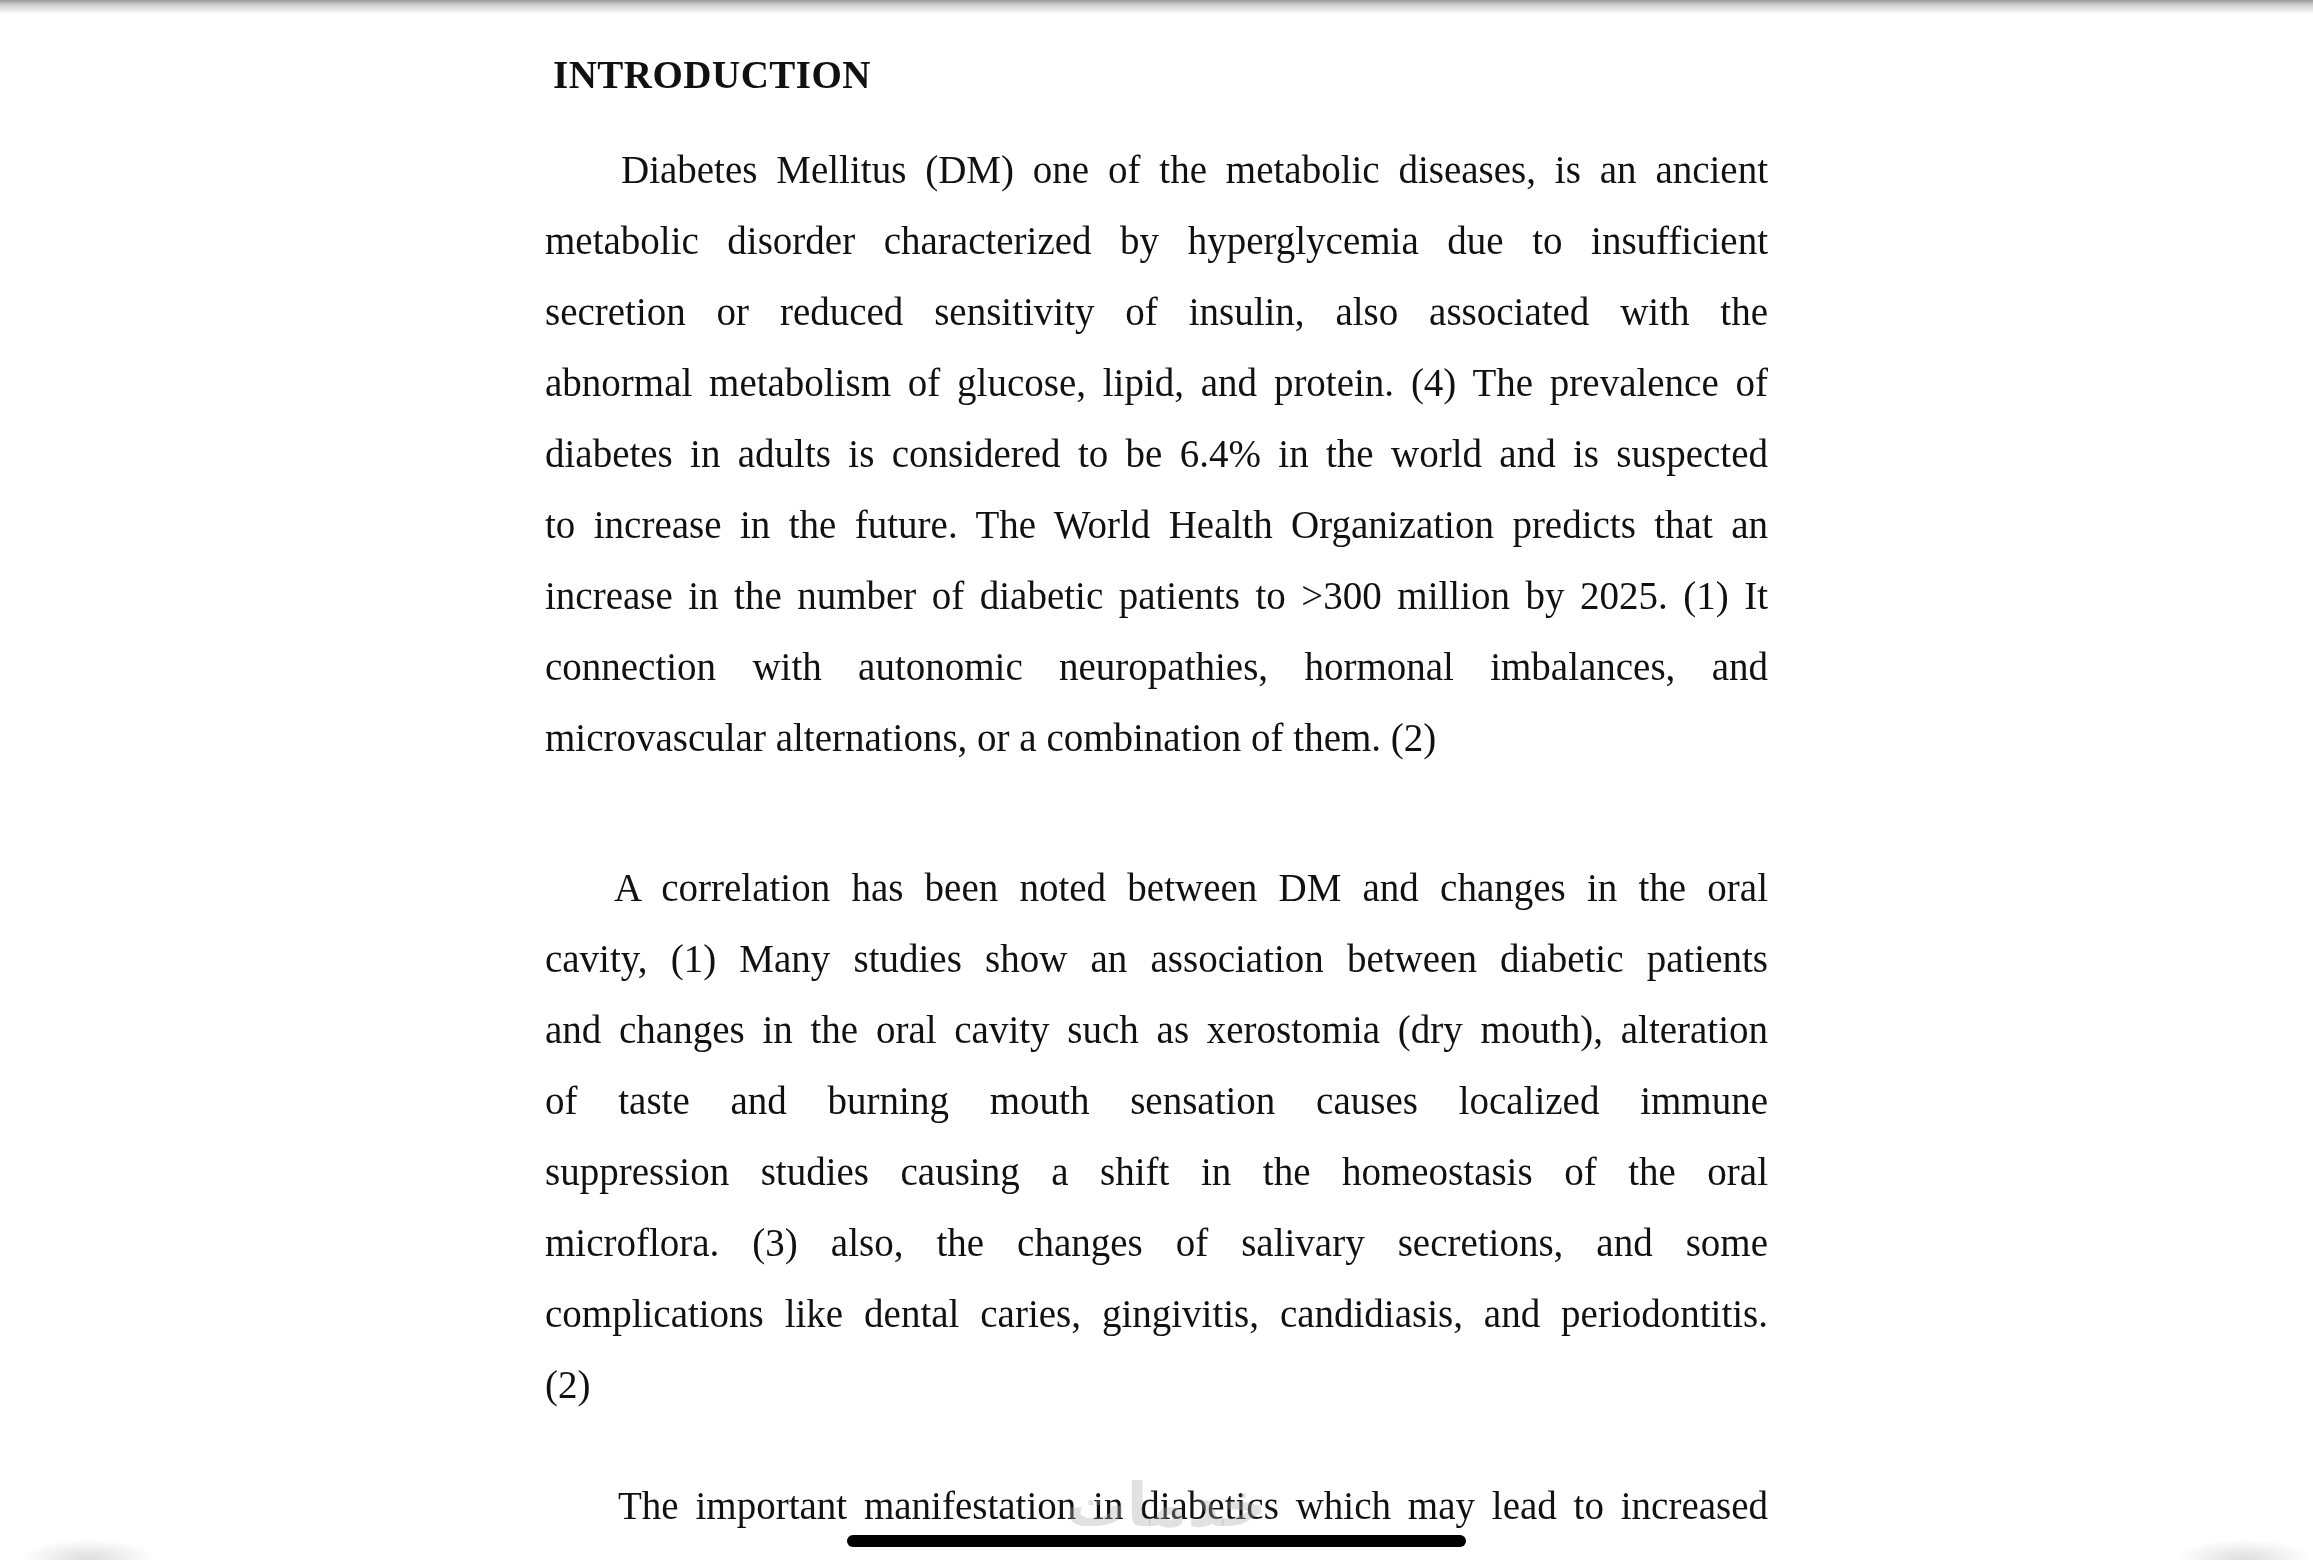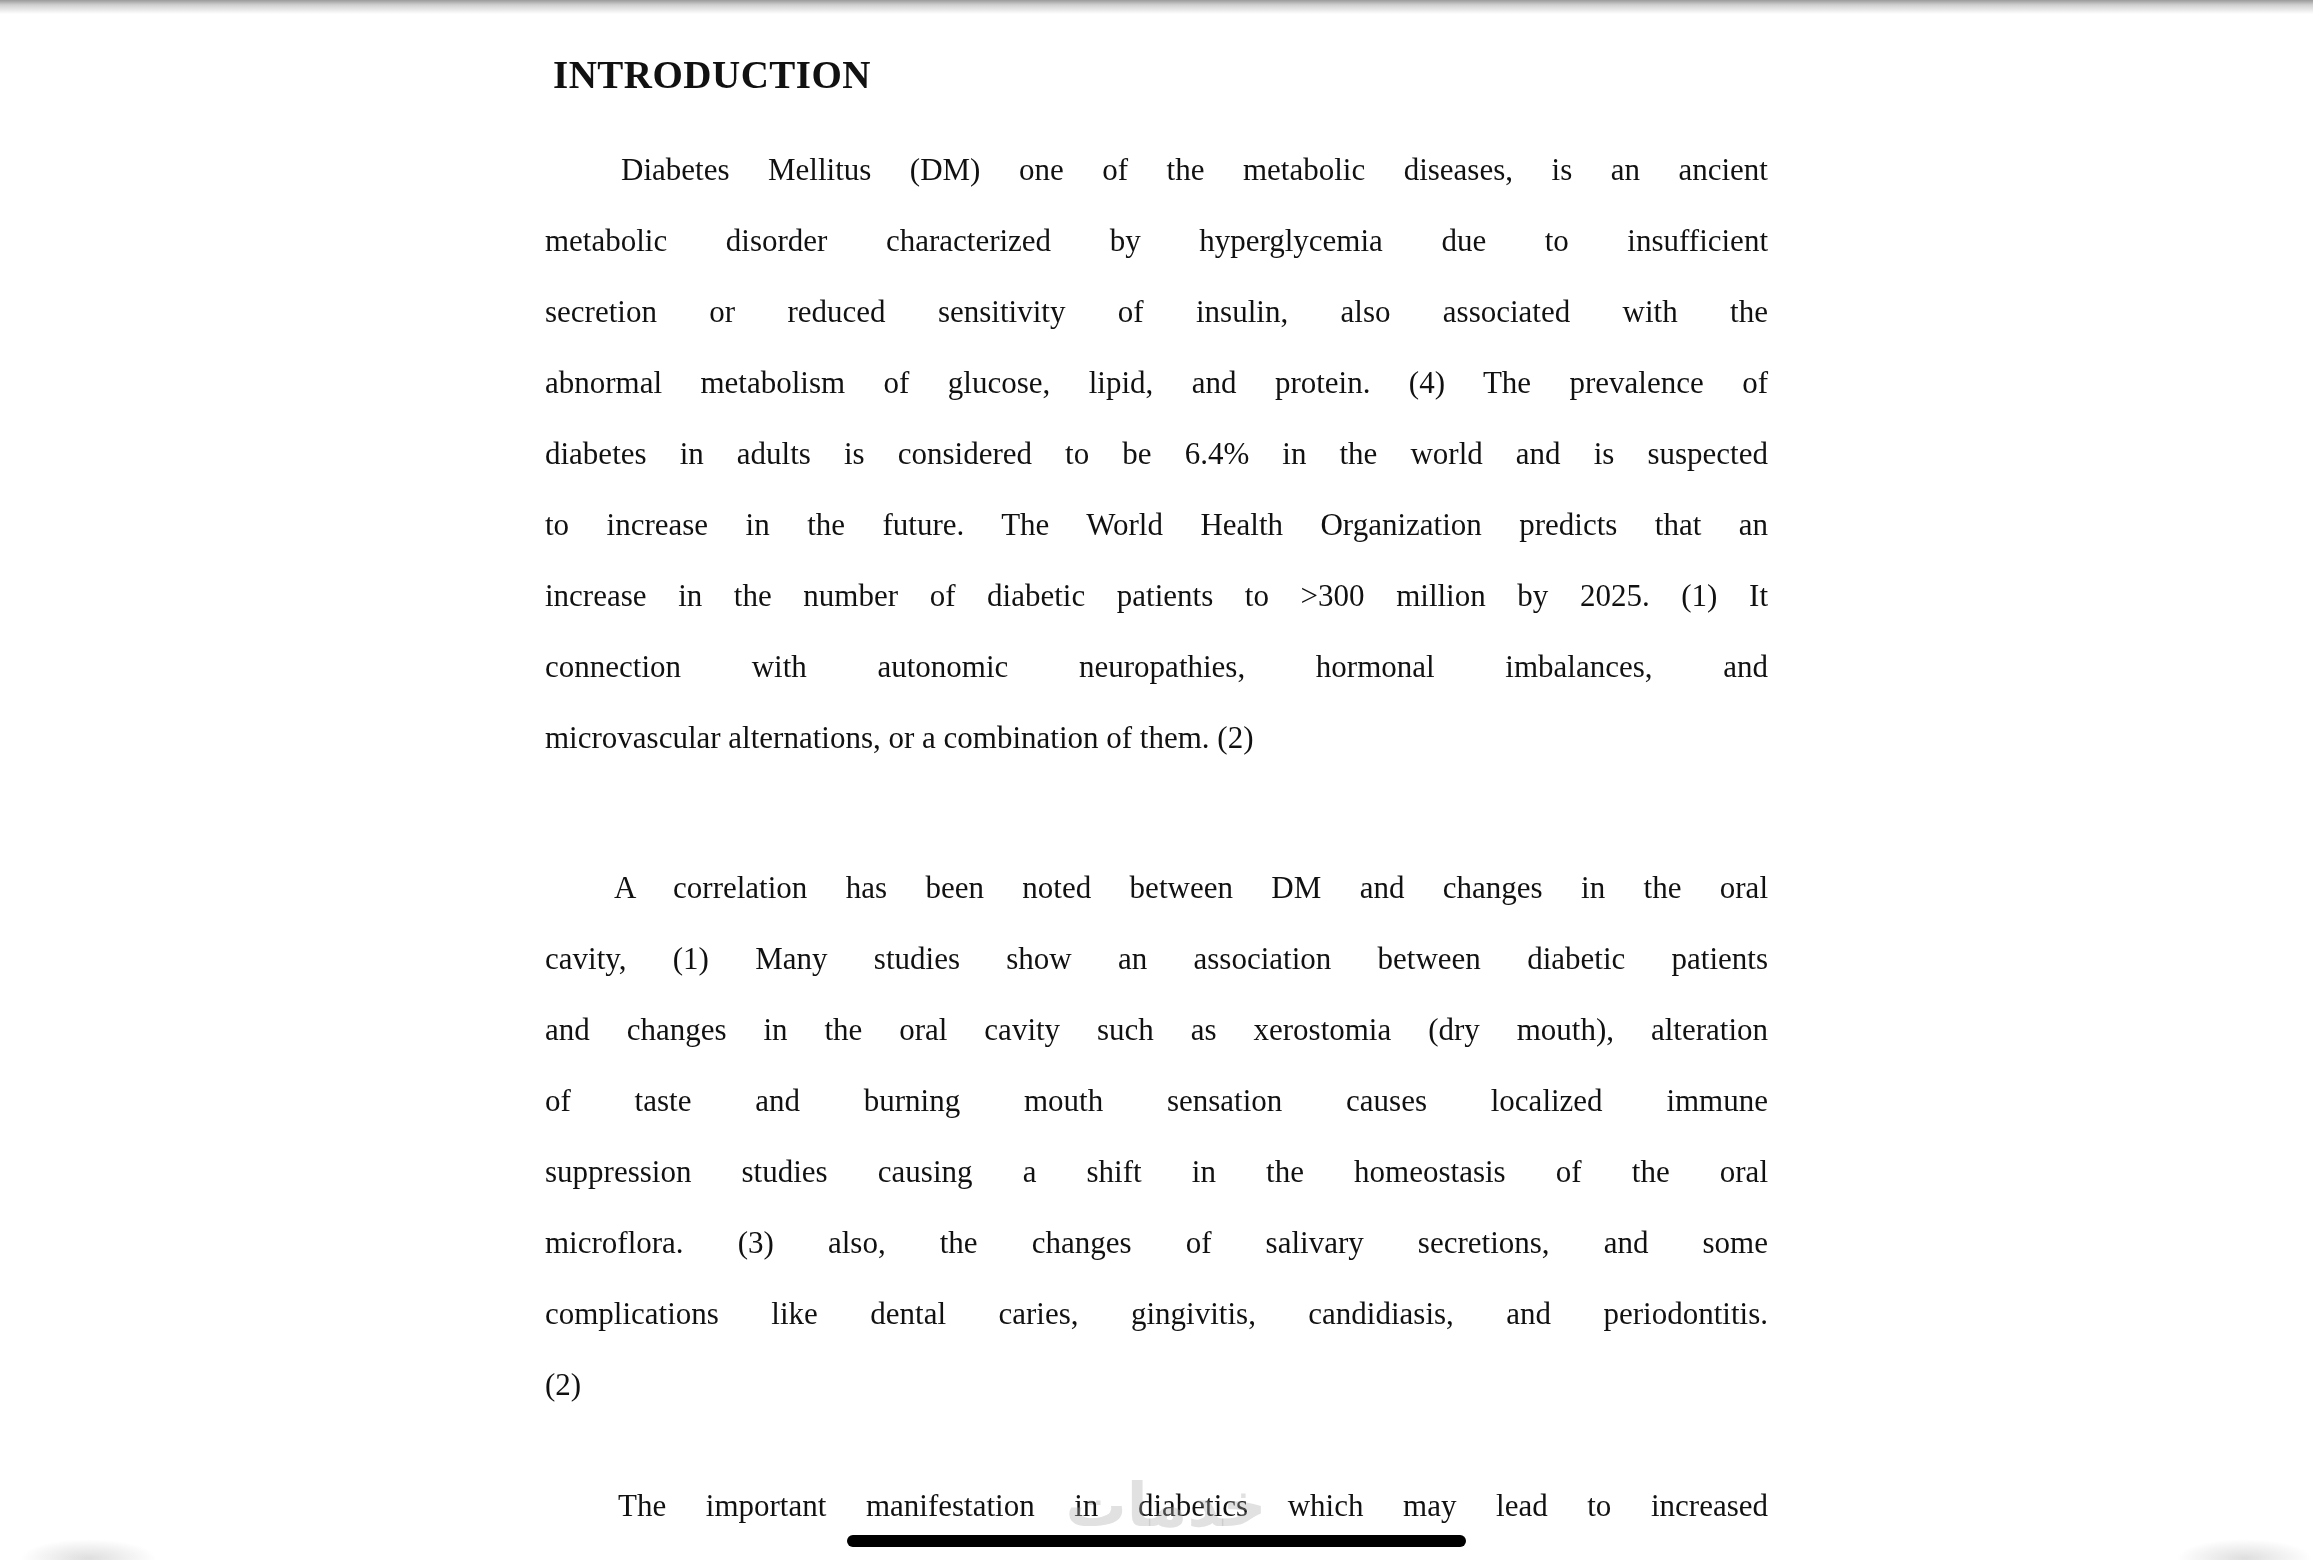--- a/index.html
+++ b/index.html
@@ -32,21 +32,21 @@
     font-size: 39px;
     font-weight: bold;
     letter-spacing: 0.5px;
     line-height: 47px;
     margin: 8px;
   }
   .para {
     position: absolute;
     left: 0;
     width: 1223px;
-    font-size: 31px;
+    font-size: 39px;
     line-height: 71px;
     text-align: justify;
     margin: 0;
   }
   .para .line {
     display: block;
     text-align: justify;
     text-align-last: justify;
     white-space: nowrap;
     height: 71px;

